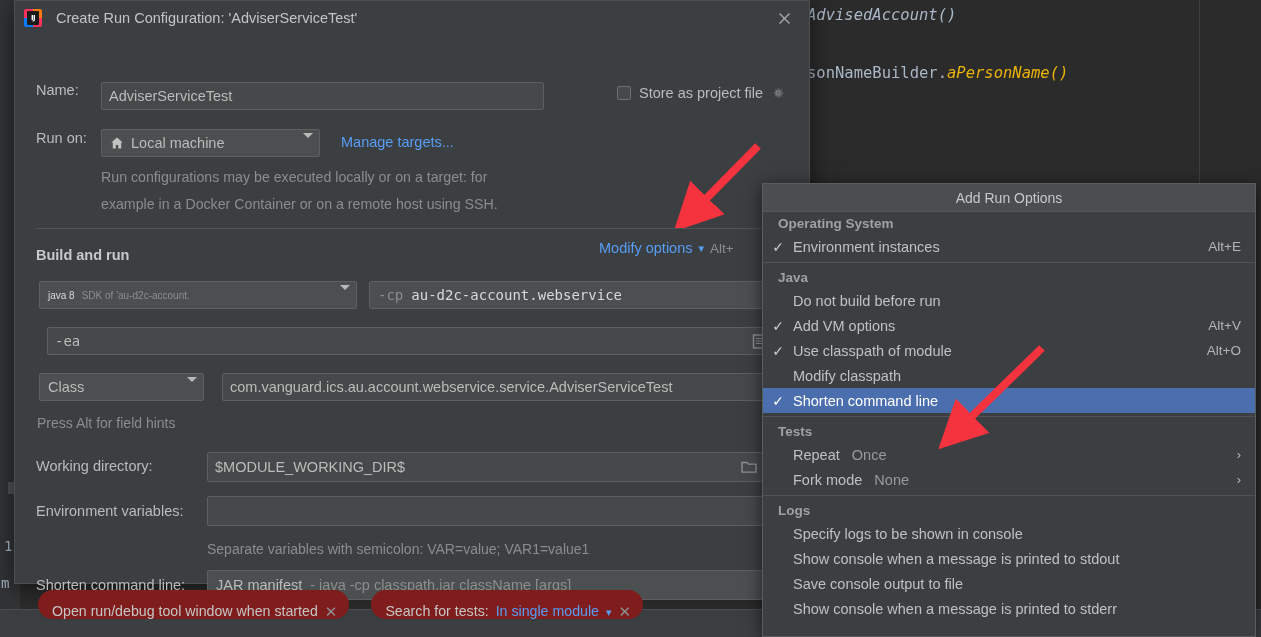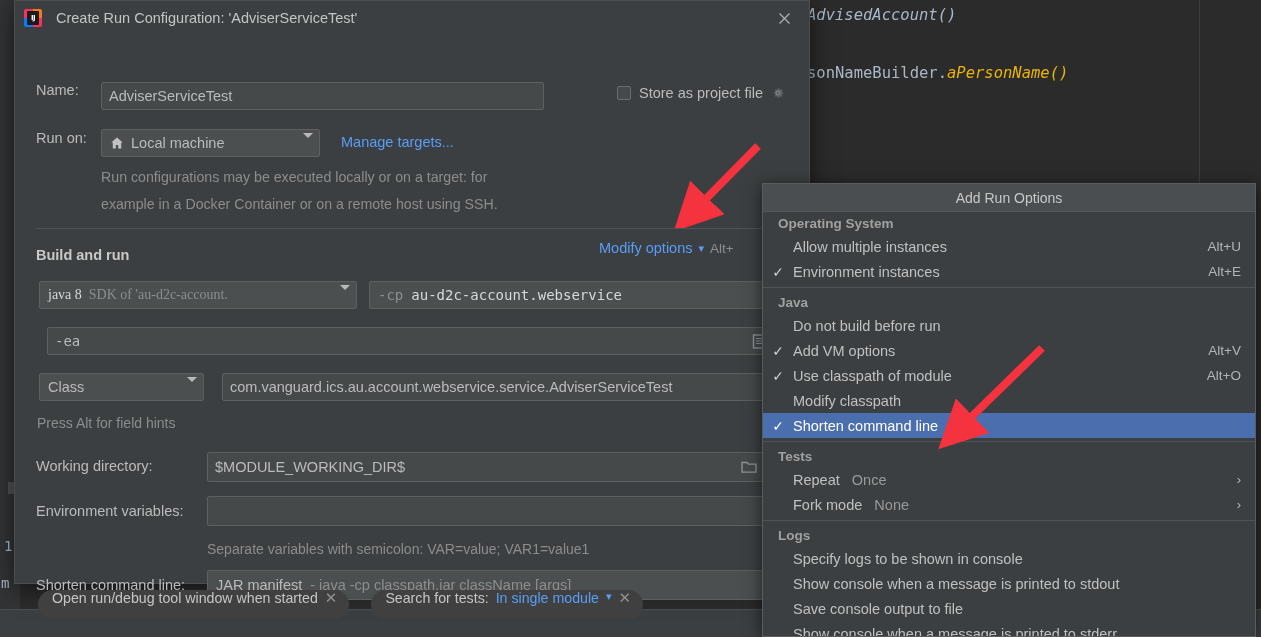--- a/index.html
+++ b/index.html
@@ -124,22 +124,22 @@
   .chk-box {
     width: 14px; height: 14px; border: 1px solid #6b6f70;
     background: #45494a; border-radius: 2px;
   }
 
   .gear {
     width: 14px; height: 14px; opacity: .8;
   }
 
   .chip {
-    display: inline-flex; align-items: flex-start; gap: 7px;
-    background: #404040; border-radius: 15px;
+    display: inline-flex; align-items: flex-end; gap: 7px;
+    background: #7f1d1d; border-radius: 15px;
     height: 29px; padding: 0 12px 0 14px;
     font-size: 14.2px; color: #c5c5c5;
   }
   .chip .x { color: #8e9192; font-size: 15px; line-height: 1; }
   .chip .blue { color: #589df6; }
 
   
   .popup {
     position: absolute; left: 762px; top: 183px; width: 494px; height: 454px;
     background: #3c3f41; border: 1px solid #5a5d5e;
@@ -247,21 +247,21 @@
 
       <div class="hr" style="left:21px; top:194px; width:753px;"></div>
 
       <div class="section-title" style="position:absolute; left:21px; top:213px;">Build and run</div>
       <div style="position:absolute; left:584px; top:206px; display:flex; align-items:center; gap:6px;">
         <span class="link">Modify options</span>
         <span style="color:#589df6; font-size:11px;">▾</span>
         <span class="lbl-dim" style="font-size:13.5px;">Alt+</span>
       </div>
 
-      <div class="combo mono" style="position:absolute; left:24px; top:247px; width:318px; font-family:Liberation Serif, serif; font-size:14px;">
+      <div class="combo mono" style="position:absolute; left:24px; top:247px; width:318px; font-family:Liberation Sans, sans-serif; font-size:10px;">
         <span style="color:#d8d8d8;">java 8</span>
         <span style="color:#8d8d8d; margin-left:7px;">SDK of 'au-d2c-account.</span>
         <span class="caret"><span class="caret-tri"></span></span>
       </div>
       <div class="combo mono" style="position:absolute; left:354px; top:247px; width:420px; font-family:'DejaVu Sans Mono',monospace; font-size:14px;">
         <span style="color:#8d8d8d;">-cp</span>
         <span style="color:#d8d8d8; margin-left:8px;">au-d2c-account.webservice</span>
         <span class="caret"><span class="caret-tri"></span></span>
       </div>
 
@@ -340,25 +340,20 @@
       <span class="blue">In single module</span>
       <span class="blue" style="font-size:11px;">▾</span>
       <span class="x">✕</span>
     </div>
   </div>
 
   <div class="popup">
     <div class="popup-header">Add Run Options</div>
 
     <div class="grp-title">Operating System</div>
-    <div class="mitem">
-      <span class="tick"></span>
-      <span class="mlabel">Allow multiple instances</span>
-      <span class="shortcut">Alt+U</span>
-    </div>
     <div class="mitem">
       <span class="tick">✓</span>
       <span class="mlabel">Environment instances</span>
       <span class="shortcut">Alt+E</span>
     </div>
     <div class="popup-sep"></div>
 
     <div class="grp-title">Java</div>
     <div class="mitem">
       <span class="tick"></span>

